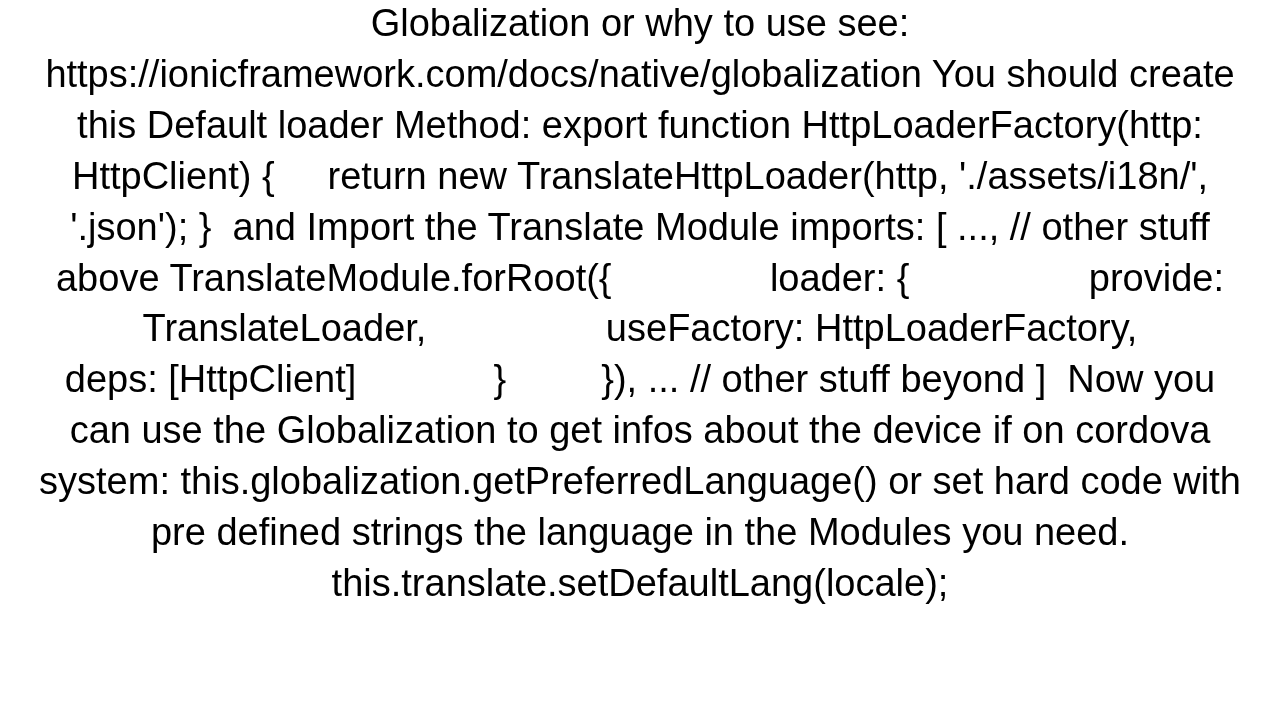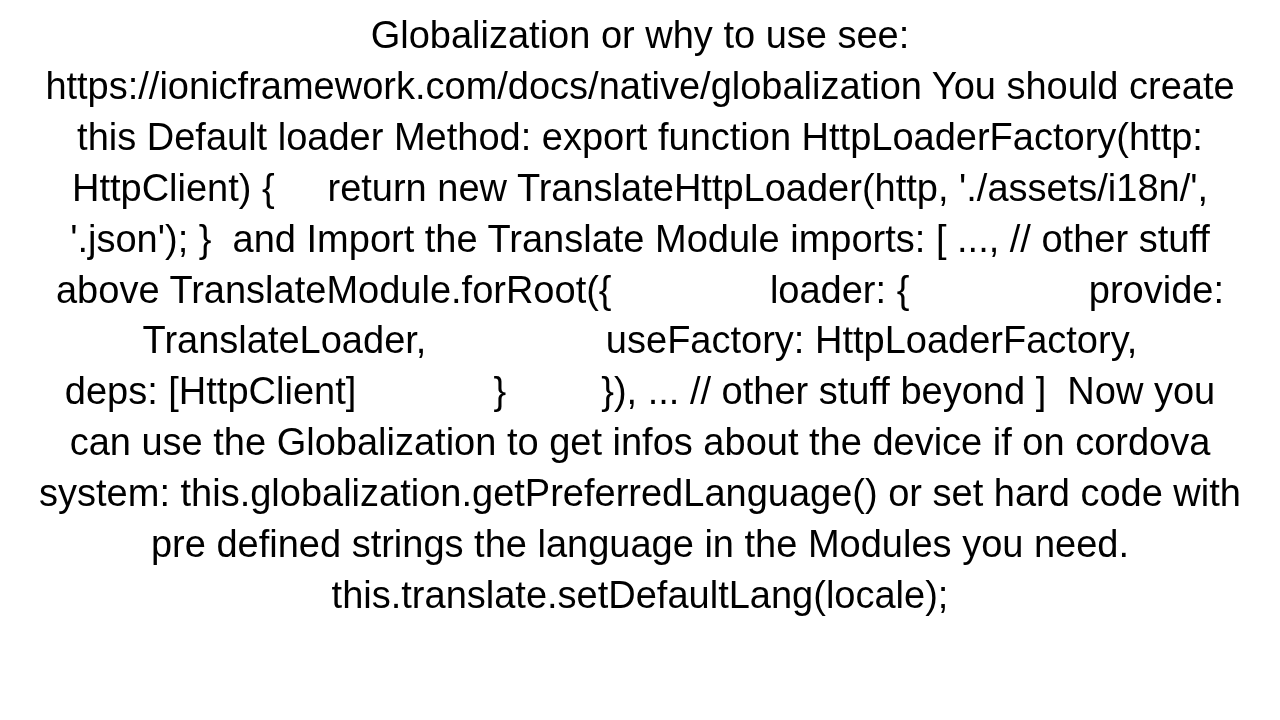--- a/index.html
+++ b/index.html
@@ -7,21 +7,21 @@
     padding: 0;
     width: 1280px;
     height: 720px;
     overflow: hidden;
     background: #ffffff;
   }
   .page {
     width: 1280px;
     height: 720px;
     box-sizing: border-box;
-    padding: 12px 34px;
+    padding: 0 34px;
     display: flex;
     align-items: flex-start;
     justify-content: flex-end;
   }
   .text-block {
     font-family: Arial, Helvetica, sans-serif;
     font-size: 38px;
     line-height: 1.34;
     color: #000000;
     text-align: center;

